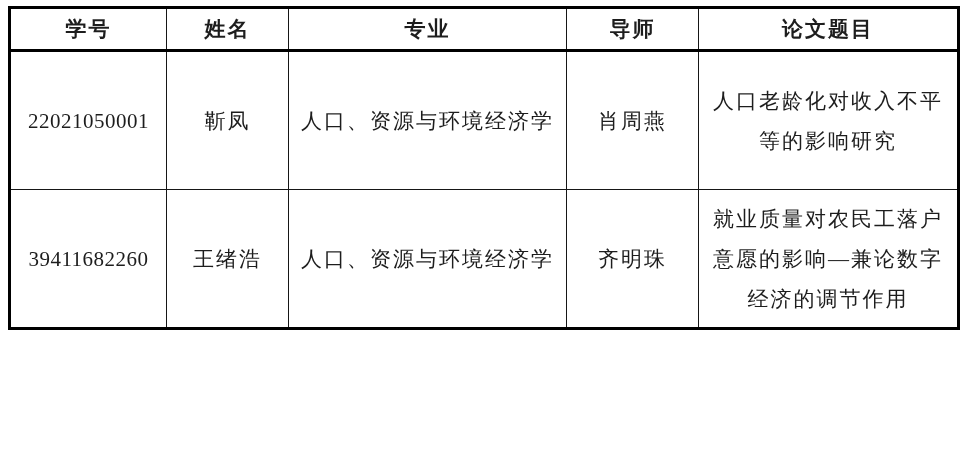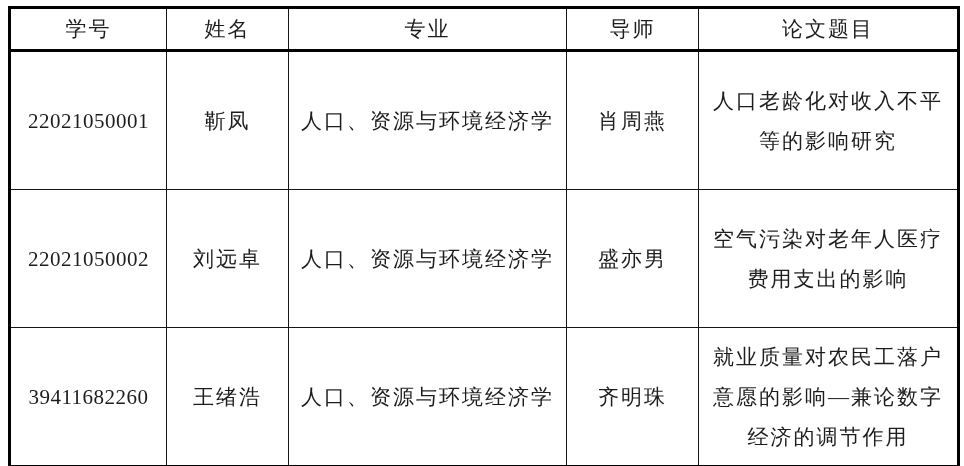--- a/index.html
+++ b/index.html
@@ -24,21 +24,21 @@
   th, td {
     border: 1.5px solid #161616;
     text-align: center;
     vertical-align: middle;
     overflow: hidden;
     padding: 0;
   }
   thead th {
     height: 40px;
     font-size: 21px;
-    font-weight: normal;
+    font-weight: bold;
     letter-spacing: 2px;
     border-bottom: 3px solid #000000;
   }
   tbody td {
     height: 137px;
     font-size: 21px;
     letter-spacing: 2px;
     line-height: 40px;
   }
   td.num {
@@ -70,27 +70,20 @@
   </thead>
   <tbody>
     <tr>
       <td class="num">22021050001</td>
       <td>靳凤</td>
       <td>人口、资源与环境经济学</td>
       <td>肖周燕</td>
       <td class="title-cell">人口老龄化对收入不平等的影响研究</td>
     </tr>
     <tr>
-      <td class="num">22021050002</td>
-      <td>刘远卓</td>
-      <td>人口、资源与环境经济学</td>
-      <td>盛亦男</td>
-      <td class="title-cell">空气污染对老年人医疗费用支出的影响</td>
-    </tr>
-    <tr>
       <td class="num">39411682260</td>
       <td>王绪浩</td>
       <td>人口、资源与环境经济学</td>
       <td>齐明珠</td>
       <td class="title-cell">就业质量对农民工落户意愿的影响—兼论数字经济的调节作用</td>
     </tr>
   </tbody>
 </table>
 
 </body></html>

